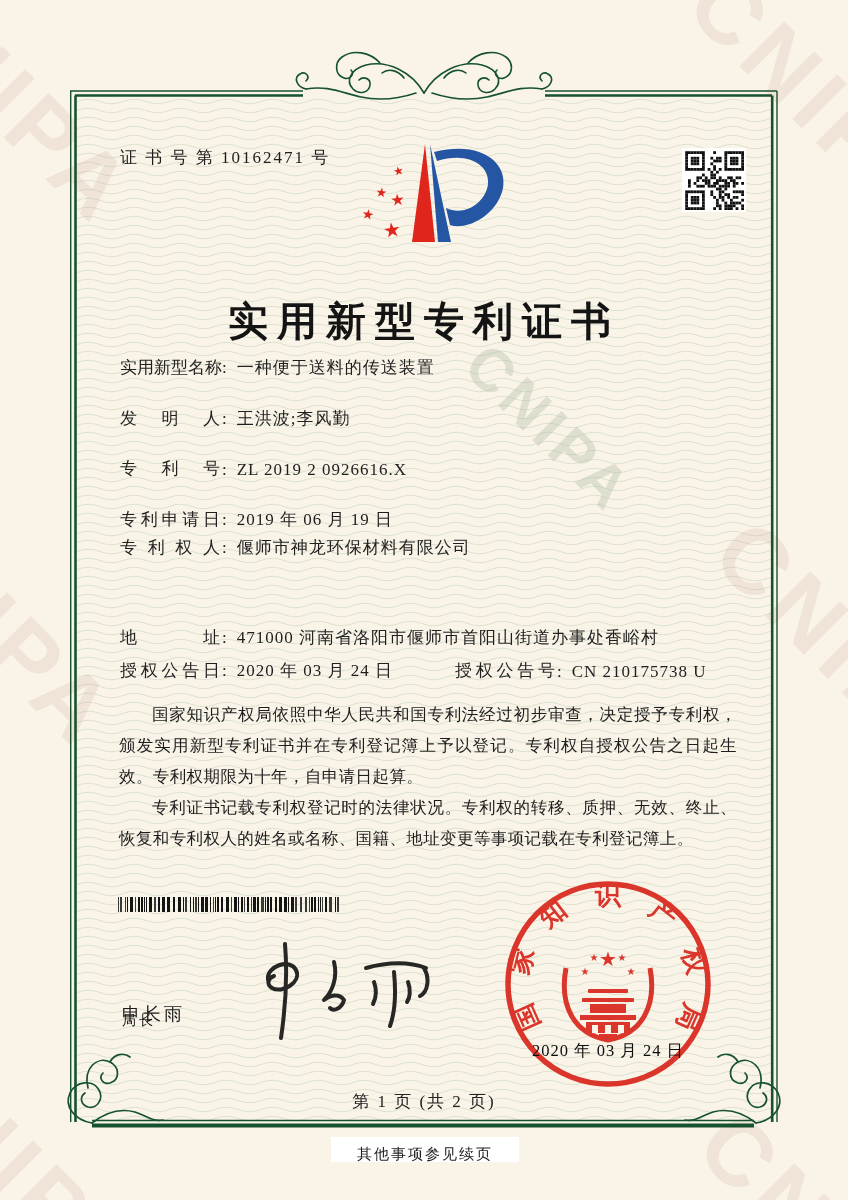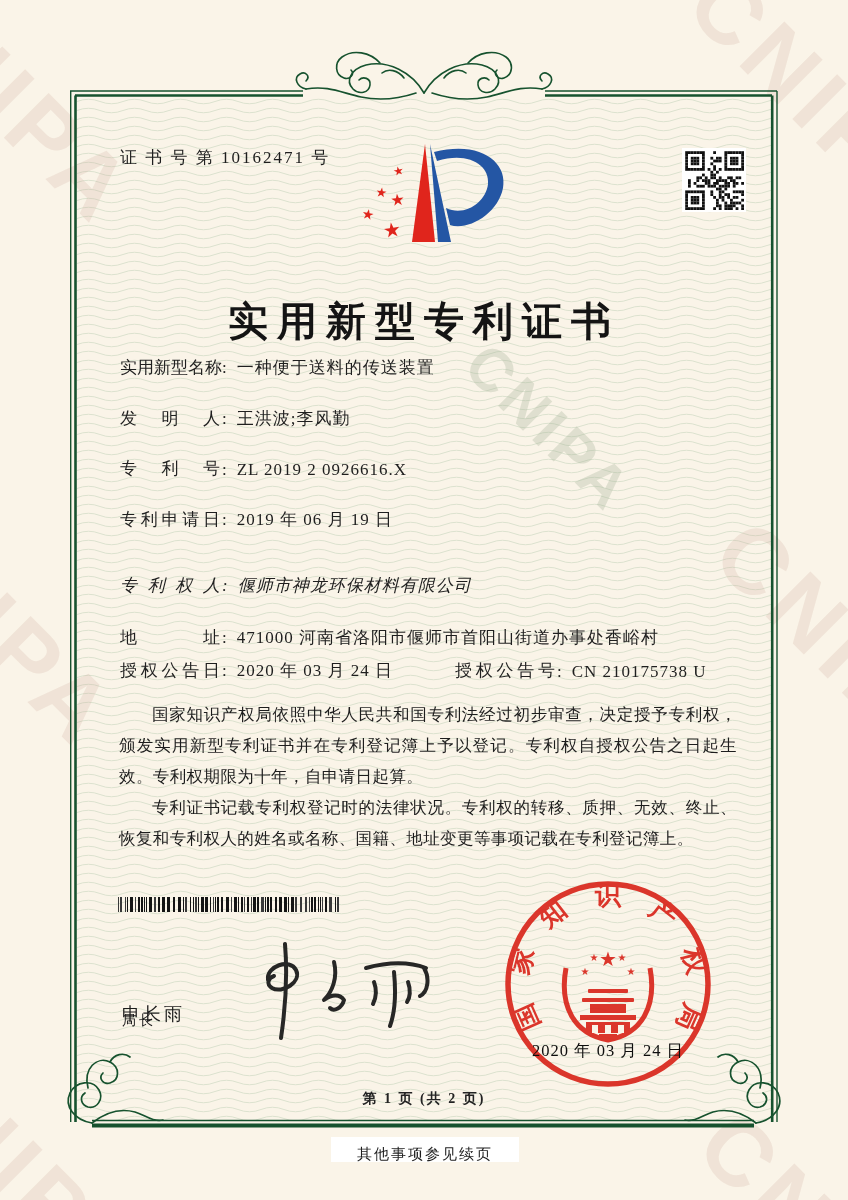--- a/index.html
+++ b/index.html
@@ -33,21 +33,21 @@
          line-height:31px;text-align:justify;color:#1d1d1d;letter-spacing:0.4px;}
   .paras p{margin:0;text-indent:2em;}
   
   .sig-title{position:absolute;left:122px;top:1012px;font-size:14px;letter-spacing:3px;color:#1b1b1b;}
   .sig-name{position:absolute;left:122px;top:1002px;font-size:18px;letter-spacing:3px;color:#1b1b1b;}
   
   .seal-date{position:absolute;left:500px;top:1040px;width:216px;text-align:center;
              font-size:16.5px;color:#0d0d0d;letter-spacing:1px;z-index:6;}
   
   .page-info{position:absolute;left:0;top:1090px;width:848px;text-align:center;
-             font-size:14px;letter-spacing:2px;color:#232323;font-weight:bold;}
+             font-size:17px;letter-spacing:2px;color:#232323;}
   .note-box{position:absolute;left:331px;top:1137px;width:188px;height:25px;background:#ffffff;
             text-align:center;line-height:34px;font-size:15px;letter-spacing:2px;color:#1c1c1c;}
   .z5{z-index:5;}
 </style>
 </head>
 <body>
 
 <div class="page">
 
   <svg class="abs" style="left:77px;top:97px;" width="694" height="1024" aria-hidden="true">
@@ -329,21 +329,21 @@
   </div>
   <div class="field-row" style="top:407px;">
     <span class="flabel">发明人</span><span class="fcolon">:</span><span class="fvalue">王洪波;李风勤</span>
   </div>
   <div class="field-row" style="top:457px;">
     <span class="flabel">专利号</span><span class="fcolon">:</span><span class="fvalue">ZL 2019 2 0926616.X</span>
   </div>
   <div class="field-row" style="top:508px;">
     <span class="flabel">专利申请日</span><span class="fcolon">:</span><span class="fvalue">2019 年 06 月 19 日</span>
   </div>
-  <div class="field-row" style="top:574px;font-style:italic;">
+  <div class="field-row" style="top:536px;">
     <span class="flabel">专利权人</span><span class="fcolon">:</span><span class="fvalue">偃师市神龙环保材料有限公司</span>
   </div>
   <div class="field-row" style="top:626px;">
     <span class="flabel">地址</span><span class="fcolon">:</span><span class="fvalue">471000 河南省洛阳市偃师市首阳山街道办事处香峪村</span>
   </div>
   <div class="field-row" style="top:659px;">
     <span class="flabel">授权公告日</span><span class="fcolon">:</span><span class="fvalue">2020 年 03 月 24 日</span>
     <span class="grant-group2">
       <span class="flabel">授权公告号</span><span class="fcolon">:</span><span class="fvalue">CN 210175738 U</span>
     </span>

